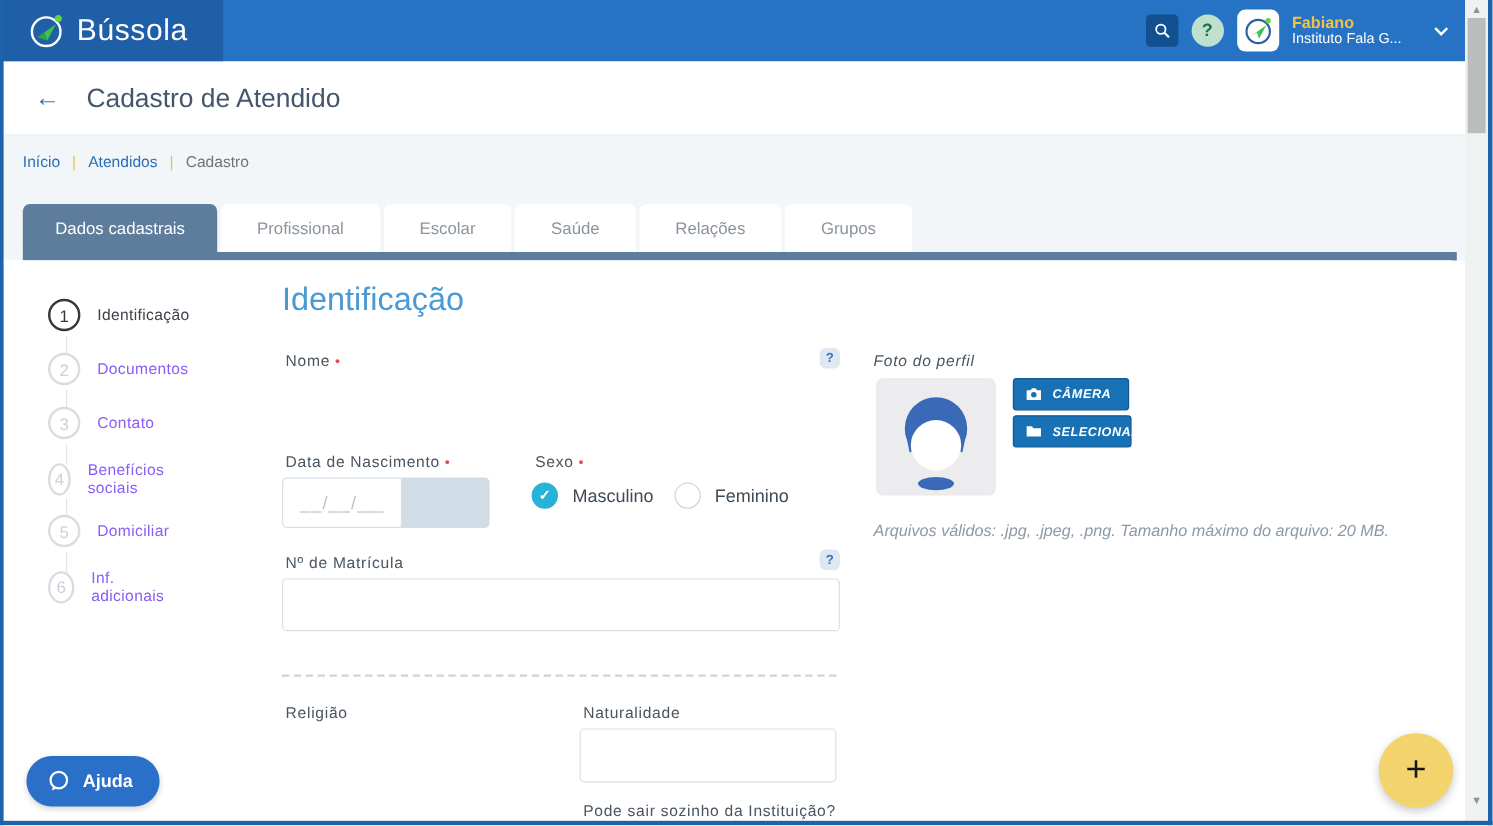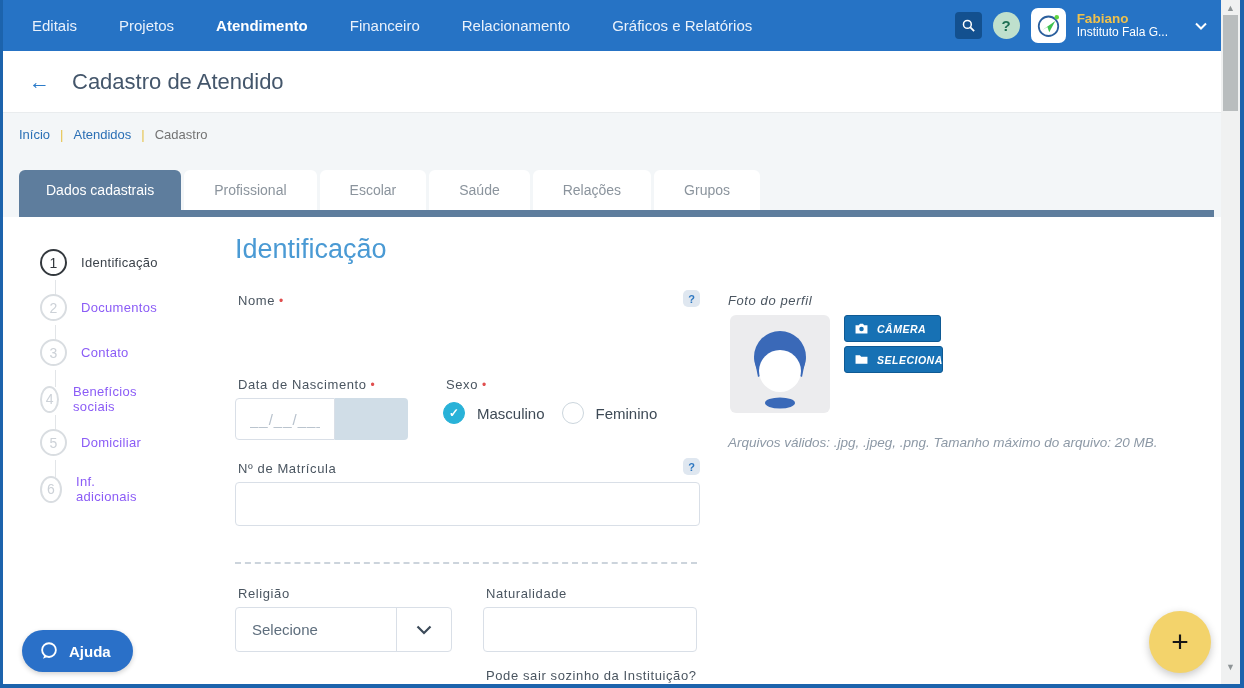--- a/index.html
+++ b/index.html
@@ -115,27 +115,30 @@
   .fab { position:absolute; left:1149px; top:611px; width:62px; height:62px; border-radius:50%; background:#f3d36b; display:flex; align-items:center; justify-content:center; font-size:30px; font-weight:300; color:#161616; cursor:pointer; z-index:50; box-shadow:0 3px 8px rgba(0,0,0,.22); }
 
   svg { display:block; }
 </style>
 </head>
 <body>
 
 <div class="window">
 
   <div class="navbar">
-    <div class="nav-items">
-      <span class="nav-item">Editais</span>
-      <span class="nav-item">Projetos</span>
-      <span class="nav-item active">Atendimento</span>
-      <span class="nav-item">Financeiro</span>
-      <span class="nav-item">Relacionamento</span>
-      <span class="nav-item">Gráficos e Relatórios</span>
+    <div class="brand">
+      <span>
+        <svg width="33" height="33" viewBox="0 0 36 36">
+          <circle cx="18" cy="19" r="13" fill="none" stroke="#ffffff" stroke-width="2.2"></circle>
+          <circle cx="29" cy="7" r="3.2" fill="#62d43f"></circle>
+          <path d="M10 24 L27 12 L19 27 L16.5 20 Z" fill="#3fc24f"></path>
+          <path d="M10 24 L16.5 20 L19 27 Z" fill="#2ea83e"></path>
+        </svg>
+      </span>
+      <span class="brand-name">Bússola</span>
     </div>
     <div class="nav-right">
       <div class="search-btn">
         <span>
           <svg width="15" height="15" viewBox="0 0 20 20">
             <circle cx="8.5" cy="8.5" r="5.2" fill="none" stroke="#ffffff" stroke-width="2"></circle>
             <line x1="12.5" y1="12.5" x2="17.5" y2="17.5" stroke="#ffffff" stroke-width="2.4"></line>
           </svg>
         </span>
       </div>
@@ -251,28 +254,20 @@
         </div>
       </div>
 
       <div class="field-label row-mat-label">Nº de Matrícula</div>
       <div class="help-dot help-mat">?</div>
       <input class="tinput input-mat" style="">
 
       <div class="dashed-div"></div>
 
       <div class="field-label rel-label">Religião</div>
-      <div class="select-box">
-        <div class="select-value">Selecione</div>
-        <div class="select-caret">
-          <svg width="16" height="10" viewBox="0 0 16 10">
-              <path d="M1.5 1.5 L8 8 L14.5 1.5" fill="none" stroke="#3c4a59" stroke-width="2.2"></path>
-            </svg>
-        </div>
-      </div>
 
       <div class="field-label nat-label">Naturalidade</div>
       <input class="tinput input-nat" style="">
 
       <div class="field-label pode-label">Pode sair sozinho da Instituição?</div>
     </div>
 
     <div class="photocol">
       <div class="photo-label">Foto do perfil</div>
       <div class="avatar-ph">

